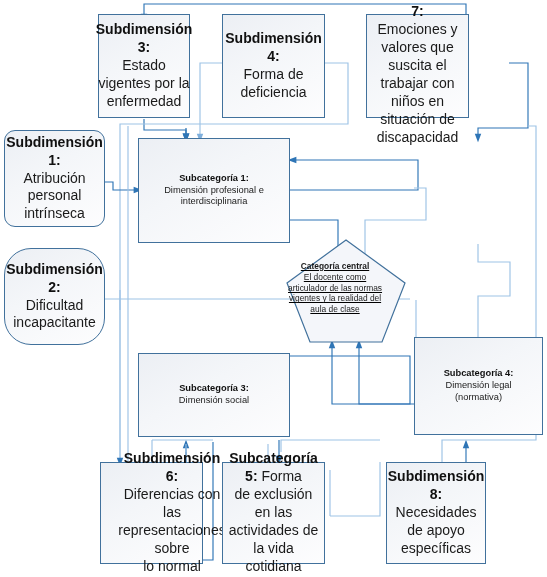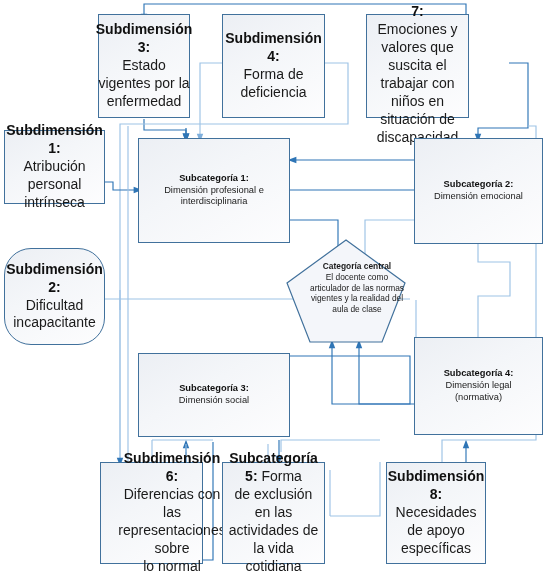--- a/index.html
+++ b/index.html
@@ -39,23 +39,24 @@
   .node .ttl{
     font-weight:bold;
     color:#101010;
   }
   .small .txt{font-size:14px;}
   .mid .txt{font-size:9.3px;}
   .penta{
     position:absolute;
     display:flex;
     align-items:center;
-    justify-content:flex-end;
+    justify-content:flex-start;
     text-align:center;
     z-index:3;
+    text-decoration:underline;
   }
   .penta svg{position:absolute;left:0;top:0;}
   .penta .txt{
     position:relative;
     font-size:8.4px;
     line-height:1.3;
     color:#1a1a1a;
     padding:0 3px;
     margin-top:-6px;
   }
@@ -162,21 +163,21 @@
   <div class="node small" style="left:366px;top:14px;width:103px;height:104px;">
     <div class="txt">
       <span class="ttl">Subdimensión 7:</span><br>
       <span>Emociones y valores que</span><br>
       <span>suscita el trabajar con</span><br>
       <span>niños en situación de</span><br>
       <span>discapacidad</span>
     </div>
   </div>
 
-  <div class="node small" style="left:4px;top:130px;width:101px;height:74px;">
+  <div class="node small" style="left:4px;top:130px;width:101px;height:97px;border-radius:11px;">
     <div class="txt">
       <span class="ttl">Subdimensión 1:</span><br>
       <span>Atribución personal</span><br>
       <span>intrínseca</span>
     </div>
   </div>
 
   <div class="node small" style="left:4px;top:248px;width:101px;height:97px;border-radius:27px;">
     <div class="txt">
       <span class="ttl">Subdimensión 2:</span><br>
@@ -185,26 +186,20 @@
   </div>
 
   <div class="node mid" style="left:138px;top:138px;width:152px;height:105px;">
     <div class="txt">
       <span class="ttl">Subcategoría 1:</span><br>
       <span>Dimensión profesional e</span><br>
       <span>interdisciplinaria</span>
     </div>
   </div>
 
-  <div class="node mid" style="left:414px;top:138px;width:129px;height:106px;">
-    <div class="txt">
-      <span class="ttl">Subcategoría 2:</span><br>
-      <span>Dimensión emocional</span>
-    </div>
-  </div>
 
   <div class="node mid" style="left:138px;top:337px;width:152px;height:84px;margin-top:16px;">
     <div class="txt">
       <span class="ttl">Subcategoría 3:</span><br>
       <span>Dimensión social</span>
     </div>
   </div>
 
   <div class="node mid" style="left:414px;top:337px;width:129px;height:98px;">
     <div class="txt">

